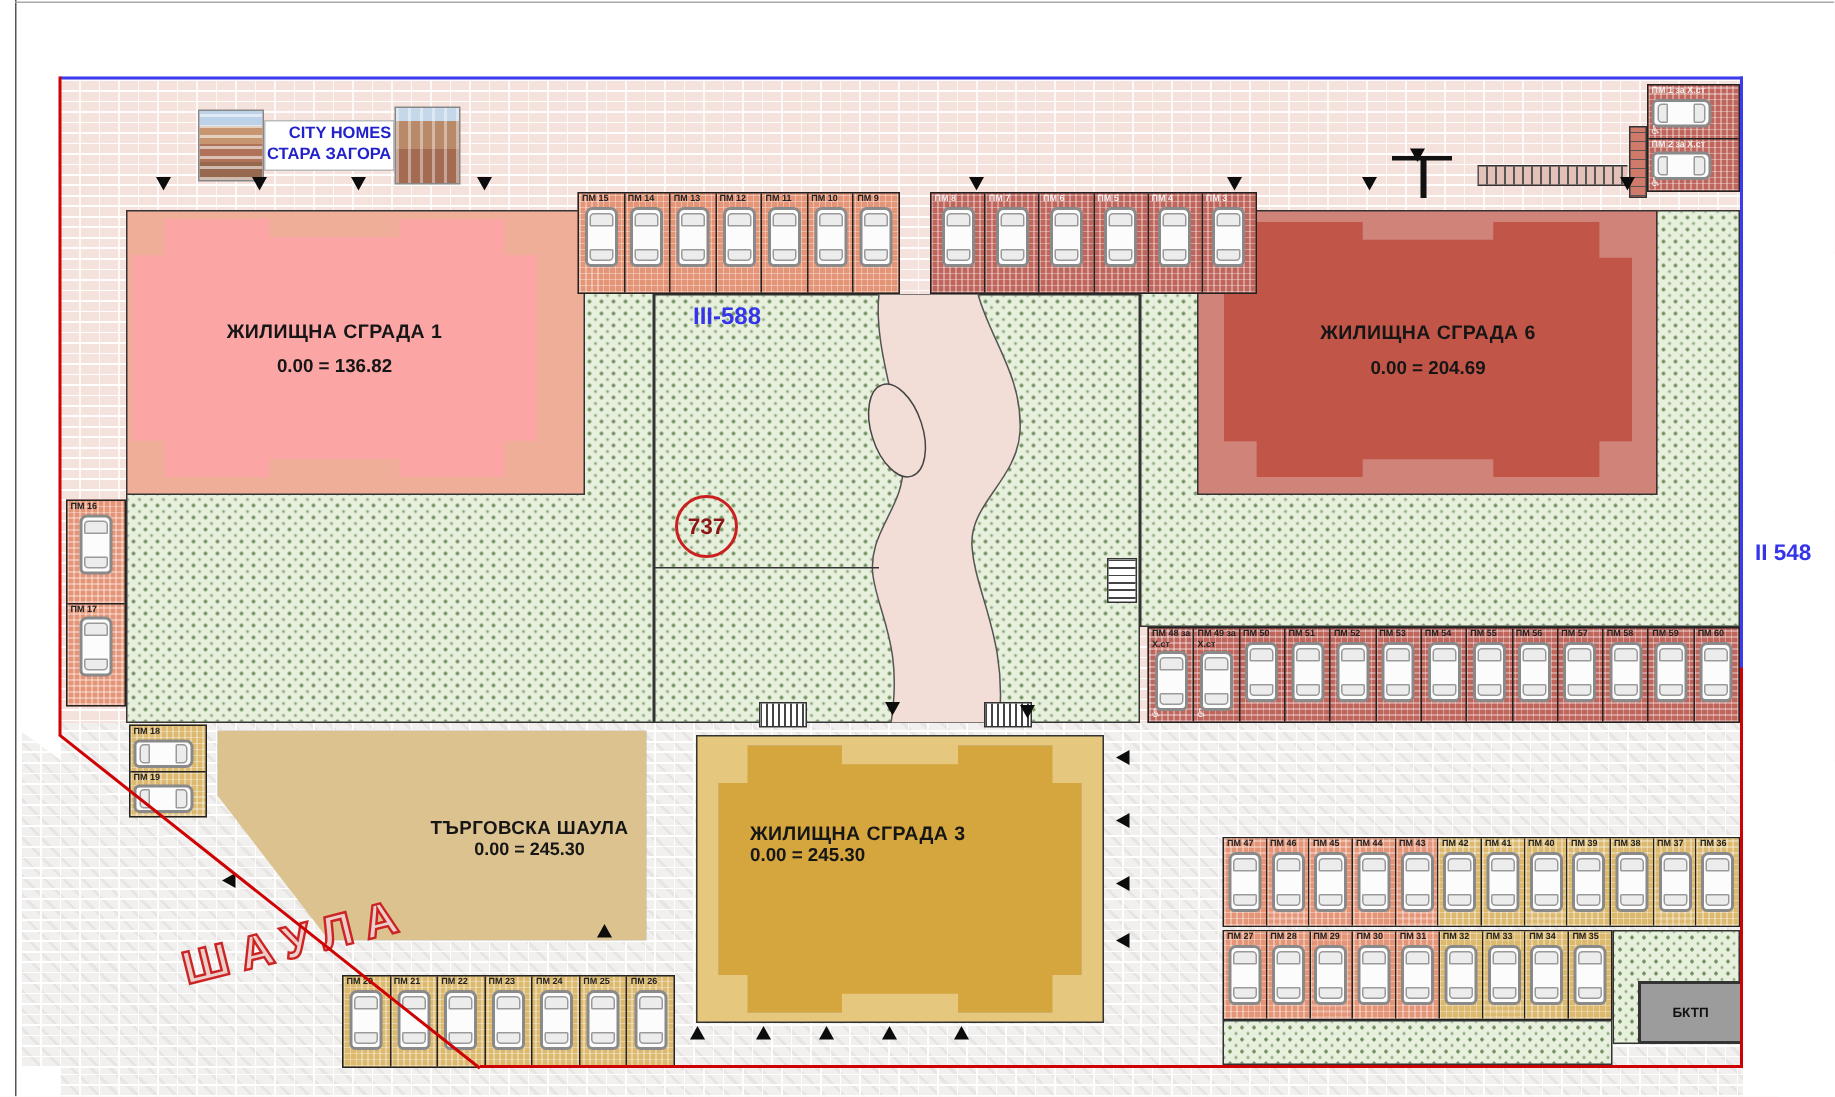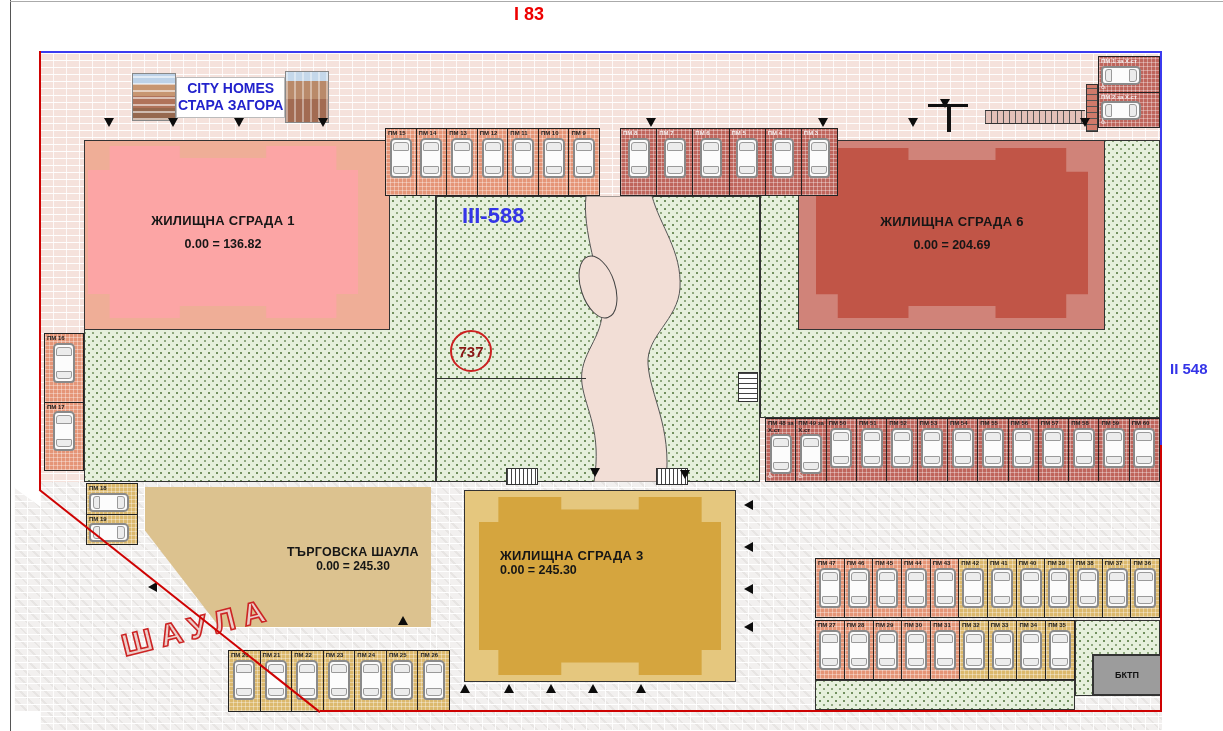--- a/index.html
+++ b/index.html
@@ -68,37 +68,37 @@
   .tri.down{border-left:5px solid transparent;border-right:5px solid transparent;border-top:9px solid #0c0c0c;}
   .tri.up{border-left:5px solid transparent;border-right:5px solid transparent;border-bottom:9px solid #0c0c0c;}
   .tri.left{border-top:5px solid transparent;border-bottom:5px solid transparent;border-right:9px solid #0c0c0c;}
 
   
   .t-red{color:#ee0000;font-weight:bold;}
   .t-blue{color:#3434e8;font-weight:bold;}
   .title{position:absolute;left:409px;top:4px;width:240px;text-align:center;z-index:7;}
   .title .l1{font-size:18px;}
   .title .l2{font-size:13.5px;margin-top:1px;}
-  .lbl-zone{position:absolute;left:462px;top:203px;font-size:22px;z-index:5;}
+  .lbl-zone{position:absolute;left:462px;top:203px;font-size:16px;z-index:5;}
   .lbl-street-right{position:absolute;left:1170px;top:360px;font-size:15px;z-index:7;}
   .circle663{position:absolute;left:450px;top:330px;width:38px;height:38px;border:2px solid #cc2020;border-radius:50%;display:flex;align-items:center;justify-content:center;font-size:15px;font-weight:bold;color:#8c1616;z-index:5;background:transparent;}
   .lbl-open{position:absolute;left:830px;top:536px;width:240px;text-align:center;font-size:13px;font-weight:bold;color:#111;z-index:5;letter-spacing:.5px;}
   .shaula{position:absolute;left:120px;top:610px;font-size:31px;font-weight:bold;letter-spacing:8px;color:#eccfca;-webkit-text-stroke:1.6px #cc2424;transform:rotate(-14deg);z-index:5;}
   .bktp{position:absolute;left:1092px;top:654px;width:66px;height:38px;background:#9c9c9c;border:2px solid #333;z-index:5;display:flex;align-items:center;justify-content:center;font-size:9px;font-weight:bold;color:#111;}
 
   
   .logo{position:absolute;left:132px;top:72px;width:160px;height:50px;z-index:5;display:flex;align-items:center;}
   .photo{width:42px;height:46px;border:1px solid #888;flex:none;background:
     repeating-linear-gradient(0deg,rgba(255,255,255,.55) 0 2px,transparent 2px 7px),
     linear-gradient(180deg,#bdd2e8 0 22%,#c79671 22% 48%,#b0735a 48% 74%,#96684e 74% 100%);}
   .photo.p2{height:50px;background:
     repeating-linear-gradient(90deg,rgba(255,255,255,.4) 0 2px,transparent 2px 8px),
     linear-gradient(180deg,#c5d8ea 0 18%,#b98a6a 18% 55%,#a26b52 55% 100%);}
   .logotxt{flex:1;background:#fff;border:1px solid #bbb;padding:2px 1px;text-align:center;}
-  .logotxt div{font-size:14px;font-weight:bold;color:#2222cc;line-height:1.25;white-space:nowrap;}
+  .logotxt div{font-size:11px;font-weight:bold;color:#2222cc;line-height:1.25;white-space:nowrap;text-align:right;}
 
   
   .stairs{position:absolute;border:1px solid #333;background-color:#fff;z-index:5;}
   .stairs.v{background-image:repeating-linear-gradient(180deg,#444 0 1px,transparent 1px 5px);}
   .stairs.hh{background-image:repeating-linear-gradient(90deg,#444 0 1px,transparent 1px 4px);}
   .wallstrip{position:absolute;z-index:5;border-top:1px solid #333;border-bottom:1px solid #333;background-color:#e3c0b8;background-image:repeating-linear-gradient(90deg,#555 0 1px,transparent 1px 6px);}
   .crane-bar{position:absolute;background:#111;z-index:5;}
 
   .comm{position:absolute;left:145px;top:487px;width:286px;height:140px;background:#dcc28f;z-index:3;
     clip-path:polygon(0% 0%,100% 0%,100% 100%,26% 100%,0% 31%);
@@ -113,21 +113,20 @@
 </style>
 </head>
 <body>
 
 <div class="plan">
 
   <div class="ln" style="left:10px;top:0;width:1px;height:731px;background:#555;"></div>
   <div class="ln" style="left:10px;top:1px;width:1213px;height:1px;background:#aaa;"></div>
 
   <div class="title">
-    <div class="l1 t-red">I 83</div>
   </div>
 
   <div class="abs brickpink" style="left:40px;top:53px;width:1122px;height:659px;"></div>
 
   <div class="abs brickgray" style="left:40px;top:482px;width:396px;height:230px;"></div>
   <div class="abs brickgray" style="left:436px;top:482px;width:324px;height:230px;"></div>
   <div class="abs brickgray" style="left:760px;top:482px;width:400px;height:230px;"></div>
   <div class="abs brickgray graytri"></div>
   <div class="abs brickgray" style="left:40px;top:712px;width:1122px;height:19px;"></div>
 

